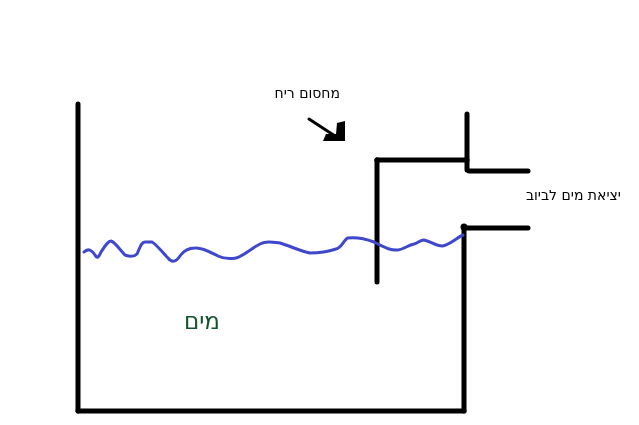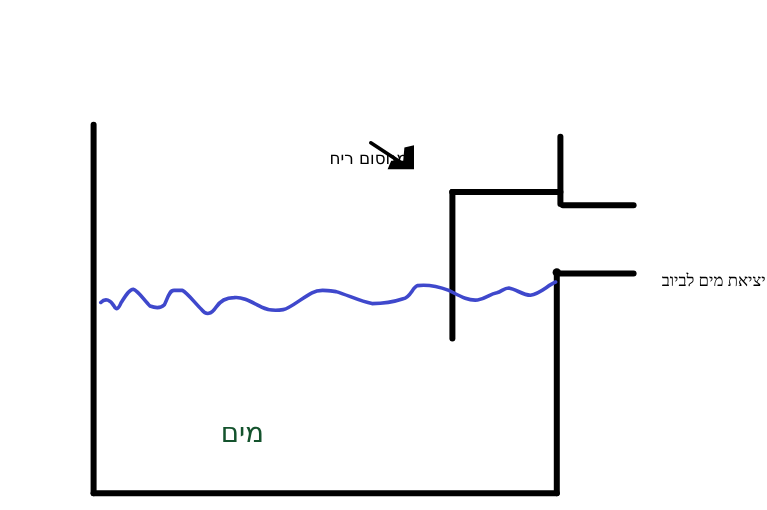--- a/index.html
+++ b/index.html
@@ -21,34 +21,32 @@
       width: 639px;
       height: 425px;
     }
     .label {
       position: absolute;
       direction: rtl;
       white-space: nowrap;
       color: #000000;
       font-size: 14px;
       line-height: 16px;
-      margin-top: 40px;
     }
     .label-trap {
       left: 255px;
       top: 85px;
       width: 85px;
       text-align: right;
     }
     .label-outlet {
-      left: 520px;
+      left: 503px;
       top: 187px;
       width: 118px;
       text-align: right;
-      font-family: Liberation Serif, serif;
     }
     .label-water {
       left: 160px;
       top: 308px;
       width: 60px;
       text-align: right;
       color: #14532d;
       font-size: 23px;
       line-height: 26px;
     }

